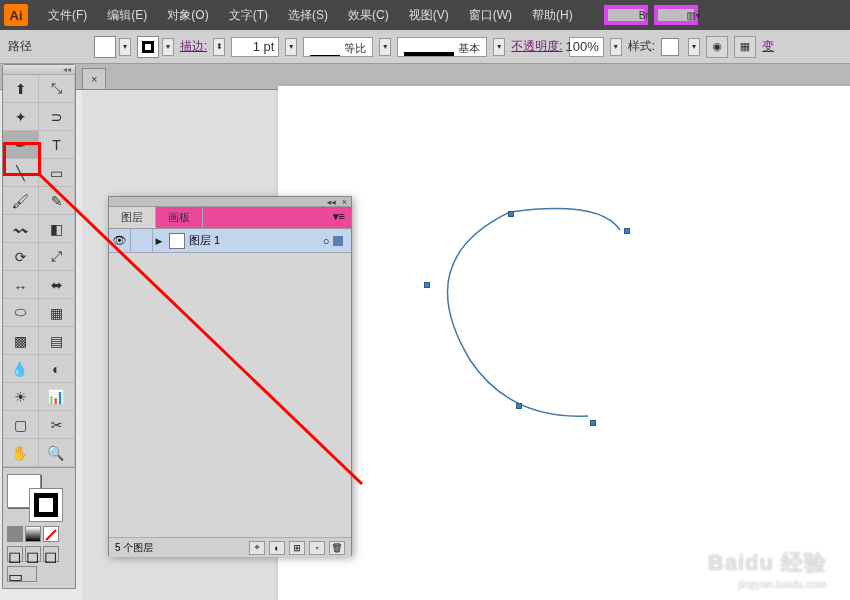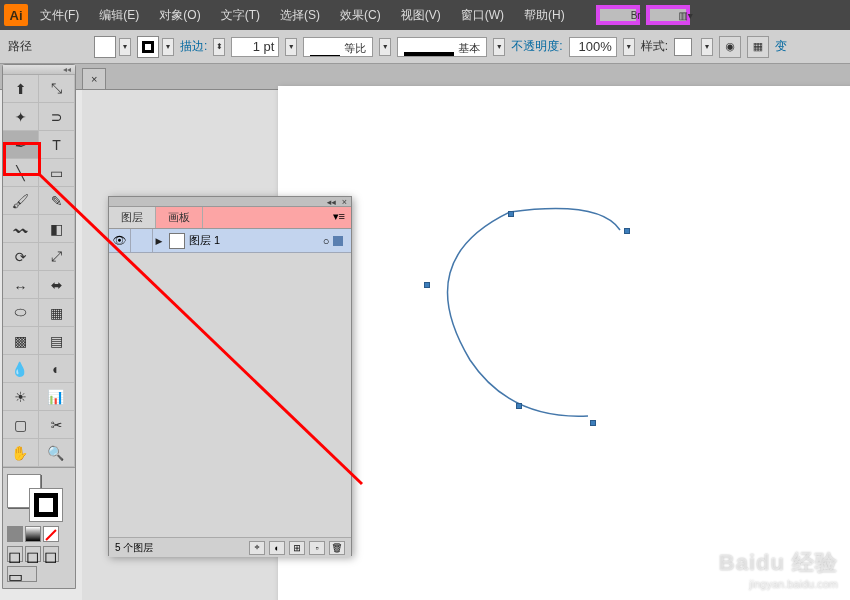--- a/index.html
+++ b/index.html
@@ -1,28 +1,28 @@
 <!DOCTYPE html>
 <html><head>
 <meta charset="utf-8">
 <style>
 * { margin: 0; padding: 0; box-sizing: border-box; font-family: Arial, "Microsoft YaHei", sans-serif; }
 body { background: #e8e8e8; width: 850px; height: 600px; overflow: hidden; position: relative; }
 
 
 .menu-bar { background: #474747; height: 30px; display: flex; align-items: center; padding: 0 4px; color: #ddd; font-size: 12px; }
-.logo { width: 24px; height: 22px; background: #ff7a00; color: #3a2a12; font-weight: bold; display: flex; align-items: center; justify-content: center; border-radius: 2px; margin-right: 2px; font-size: 13px; }
+.logo { width: 24px; height: 22px; background: #ff7a00; color: #3a2a12; font-weight: bold; display: flex; align-items: center; justify-content: center; border-radius: 2px; margin-right: 10px; font-size: 13px; }
 .menu-item { padding: 6px 10px; cursor: default; }
 .menu-spacer { width: 18px; }
 .menu-btn { width: 24px; height: 20px; background: #bdbdbd; border: 4px solid #d946ef; margin: 0 3px; display: flex; align-items: center; justify-content: center; font-size: 10px; color: #333; padding-left: 36px; }
 
 
 .options-bar { height: 34px; background: #d0d0d0; border-bottom: 1px solid #9a9a9a; display: flex; align-items: center; padding: 0 8px; font-size: 12px; color: #333; gap: 6px; }
 .opt-label { color: #333; }
-.opt-label-blue { color: #0369a1; }
+.opt-label-blue { color: #701a75; text-decoration: underline; }
 .swatch-pair { display: flex; align-items: center; }
 .swatch { width: 22px; height: 22px; border: 1px solid #888; background: #fff; margin-right: 3px; }
 .swatch.stroke-sw { position: relative; }
 .swatch.stroke-sw::after { content: ''; position: absolute; inset: 4px; border: 3px solid #000; }
 .dropdown-arrow { width: 12px; height: 18px; border: 1px solid #999; background: #eaeaea; display: flex; align-items: center; justify-content: center; font-size: 8px; }
 .num-input { width: 48px; height: 20px; border: 1px solid #999; background: #fff; padding: 0 4px; display: flex; align-items: center; justify-content: flex-end; font-size: 13px; }
 .wide-dd { width: 70px; height: 20px; border: 1px solid #999; background: #fff; display: flex; align-items: flex-end; padding: 0 6px; font-size: 11px; gap: 4px; }
 .line-sample { flex: 1; height: 1px; background: #000; }
 .opt-icon { width: 22px; height: 22px; background: #d8d8d8; border: 1px solid #999; display: flex; align-items: center; justify-content: center; font-size: 11px; }
 
@@ -45,21 +45,21 @@
 .mini-row { display: flex; gap: 2px; margin-top: 4px; }
 .mini-sw { width: 16px; height: 16px; border: 1px solid #888; }
 
 
 .canvas-area { position: absolute; left: 82px; top: 90px; right: 0; bottom: 0; background: #dedede; }
 .artboard { position: absolute; left: 196px; top: -4px; width: 580px; height: 604px; background: #fff; box-shadow: 2px 2px 6px rgba(0,0,0,.25); }
 
 
 .layers-panel { position: absolute; left: 108px; top: 196px; width: 244px; height: 360px; background: #d0d0d0; border: 1px solid #888; box-shadow: 2px 2px 8px rgba(0,0,0,.35); }
 .panel-grip { height: 10px; background: #c0c0c0; border-bottom: 1px solid #999; display: flex; justify-content: flex-end; align-items: center; padding-right: 4px; font-size: 9px; color: #444; }
-.panel-tabs { height: 22px; display: flex; background: #fca5a5; border-bottom: 1px solid #999; }
+.panel-tabs { height: 22px; display: flex; background: #ec4899; border-bottom: 1px solid #999; }
 .ptab { padding: 3px 12px; font-size: 11px; color: #333; border-right: 1px solid #aaa; }
 .ptab.active { background: #d6d6d6; }
 .layer-row { display: flex; align-items: center; height: 24px; background: #c3d4ee; border-bottom: 1px solid #a0a8b8; font-size: 11px; }
 .eye-cell { width: 22px; height: 100%; border-right: 1px solid #a0a8b8; display: flex; align-items: center; justify-content: center; }
 .lock-cell { width: 22px; height: 100%; border-right: 1px solid #a0a8b8; }
 .tri { width: 12px; text-align: center; font-size: 9px; color: #222; }
 .layer-thumb { width: 16px; height: 16px; background: #fff; border: 1px solid #777; margin: 0 4px; }
 .radio-cell { width: 36px; display: flex; align-items: center; justify-content: center; gap: 4px; margin-left: auto; }
 .panel-body { height: 284px; background: #d6d6d6; }
 .panel-footer { display: flex; align-items: center; height: 20px; font-size: 10px; padding: 0 6px; background: #d0d0d0; border-top: 1px solid #aaa; }
@@ -68,21 +68,21 @@
 
 
 .red-box { position: absolute; left: 3px; top: 142px; width: 38px; height: 34px; border: 3px solid #f00; z-index: 50; pointer-events: none; }
 .red-line { position: absolute; z-index: 49; pointer-events: none; }
 
 
 .curve-svg { position: absolute; left: 420px; top: 200px; }
 .anchor { position: absolute; width: 6px; height: 6px; background: #3d7ebb; border: 1px solid #2a5a8a; }
 
 
-.watermark { position: absolute; right: 12px; bottom: 10px; color: rgba(255,255,255,.55); text-align: right; font-size: 11px; text-shadow: 0 0 2px rgba(0,0,0,.3); }
+.watermark { position: absolute; right: 23px; bottom: 10px; color: rgba(255,255,255,.55); text-align: right; font-size: 11px; text-shadow: 0 0 2px rgba(0,0,0,.3); }
 .watermark .big { font-size: 22px; font-weight: bold; letter-spacing: 1px; }
 </style>
 </head>
 <body>
 
 <div class="menu-bar">
   <div class="logo">Ai</div>
   <div class="menu-item">文件(F)</div>
   <div class="menu-item">编辑(E)</div>
   <div class="menu-item">对象(O)</div>
@@ -116,21 +116,21 @@
       <span class="line-sample"></span>
       <span>等比</span>
     </div>
   <div class="dropdown-arrow">▾</div>
   <div class="wide-dd" style="width:90px">
       <span class="line-sample" style="height:4px"></span>
       <span>基本</span>
     </div>
   <div class="dropdown-arrow">▾</div>
   <span class="opt-label-blue">不透明度:</span>
-  <div class="num-input" style="width:48px">100%</div>
+  <div class="num-input" style="width:35px">100%</div>
   <div class="dropdown-arrow">▾</div>
   <span class="opt-label">样式:</span>
   <div class="swatch" style="width:18px;height:18px"></div>
   <div class="dropdown-arrow">▾</div>
   <div class="opt-icon">◉</div>
   <div class="opt-icon">▦</div>
   <span class="opt-label-blue">变</span>
 </div>
 
 <div class="tab-bar">

